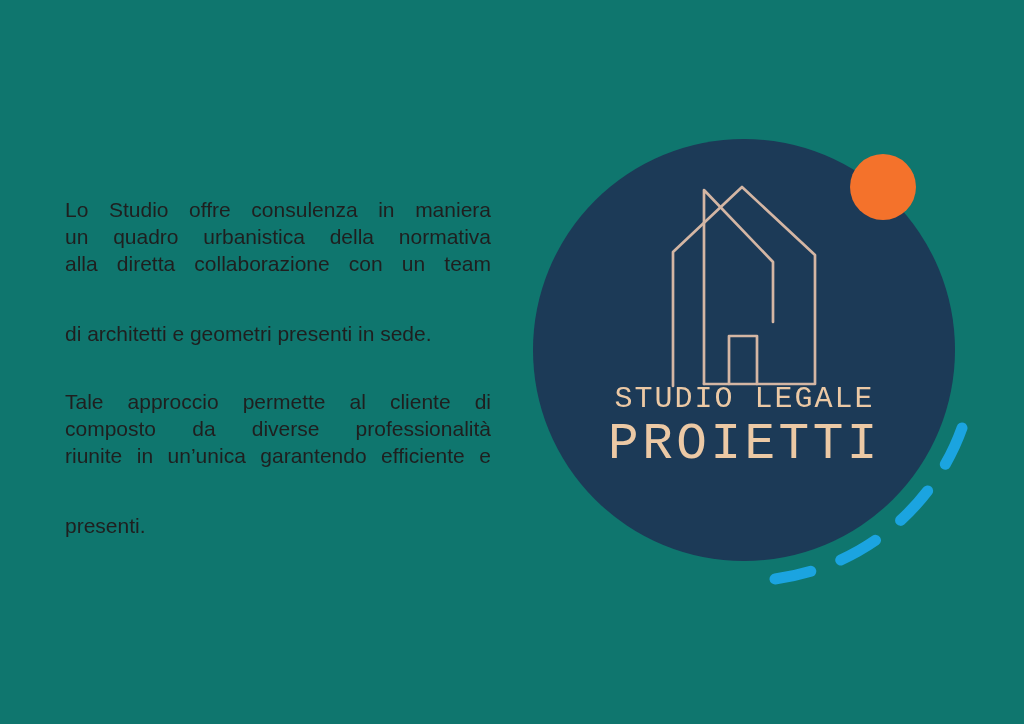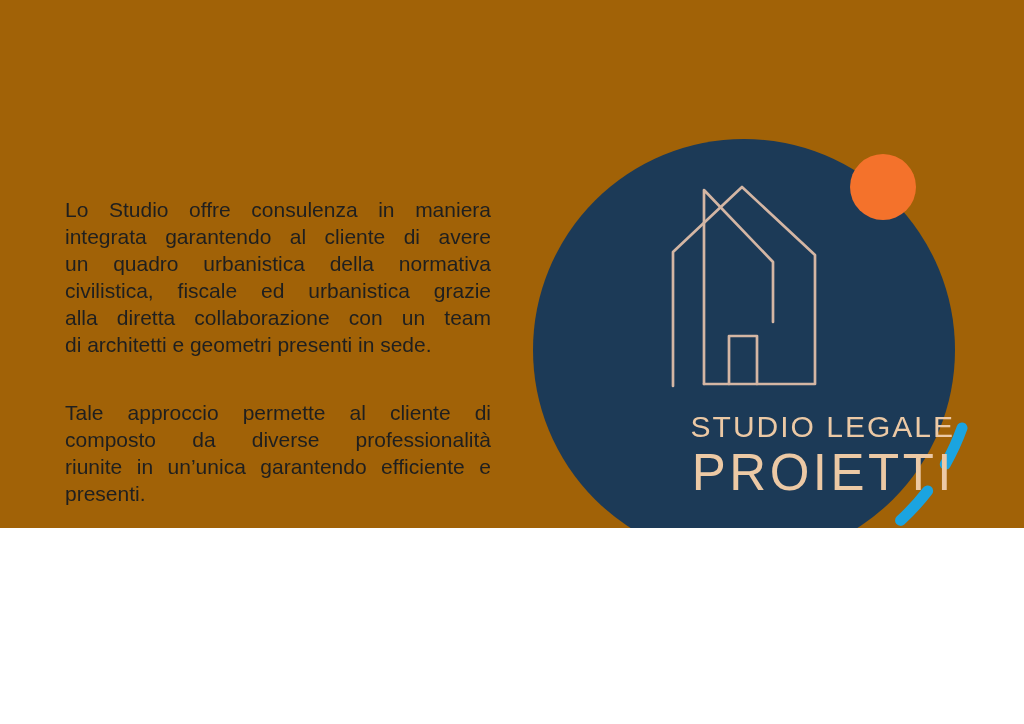--- a/index.html
+++ b/index.html
@@ -1,59 +1,60 @@
 <!DOCTYPE html>
 <html><head>
 <meta charset="utf-8">
 <style>
   html, body { margin: 0; padding: 0; }
   body { font-family: "Liberation Sans", sans-serif; background: #ffffff; }
 
   .canvas {
     position: relative;
     width: 1024px;
-    height: 528px;
-    background: #a16207;
+    height: 724px;
+    background: #0f766e;
     overflow: hidden;
   }
 
   
   .intro {
     position: absolute;
     left: 65px;
     top: 196px;
     width: 426px;
     font-size: 21px;
     line-height: 27px;
     color: #1f1f1f;
   }
   .paragraph + .paragraph { margin-top: 41px; }
   .text-line {
     text-align: justify;
     text-align-last: justify;
     white-space: normal;
   }
-  .text-line.last-line { text-align-last: left; }
+  .text-line.last-line { text-align-last: left; margin-top: 43px; }
 
   
   .logo-svg {
     position: absolute;
     left: 0; top: 0;
     width: 1024px;
     height: 724px;
   }
 
   
   .logo-text {
     position: absolute;
     left: 534px;
-    top: 412px;
+    top: 384px;
     width: 421px;
-    text-align: right;
+    text-align: center;
     line-height: 1;
+    font-family: Liberation Mono, monospace;
   }
   .studio-line {
     font-size: 30px;
     font-weight: 400;
     letter-spacing: 2px;
   }
   .name-line {
     margin-top: 5px;
     font-size: 51px;
     font-weight: 400;
@@ -61,23 +62,21 @@
   }
 </style>
 </head>
 <body>
 
 <div class="canvas">
 
   <div class="intro">
       <div class="paragraph">
         <div class="text-line">Lo Studio offre consulenza in maniera</div>
-        <div class="text-line">integrata garantendo al cliente di avere</div>
         <div class="text-line">un quadro urbanistica della normativa</div>
-        <div class="text-line">civilistica, fiscale ed urbanistica grazie</div>
         <div class="text-line">alla diretta collaborazione con un team</div>
         <div class="text-line last-line">di architetti e geometri presenti in sede.</div>
       </div>
       <div class="paragraph">
         <div class="text-line">Tale approccio permette al cliente di</div>
         <div class="text-line">composto da diverse professionalità</div>
         <div class="text-line">riunite in un’unica garantendo efficiente e</div>
         <div class="text-line last-line">presenti.</div>
       </div>
     </div>

